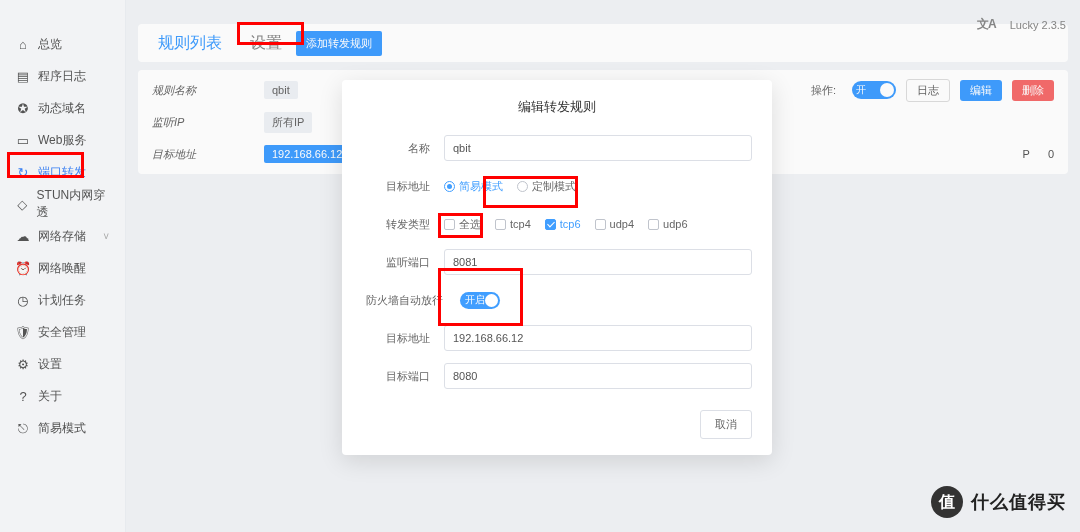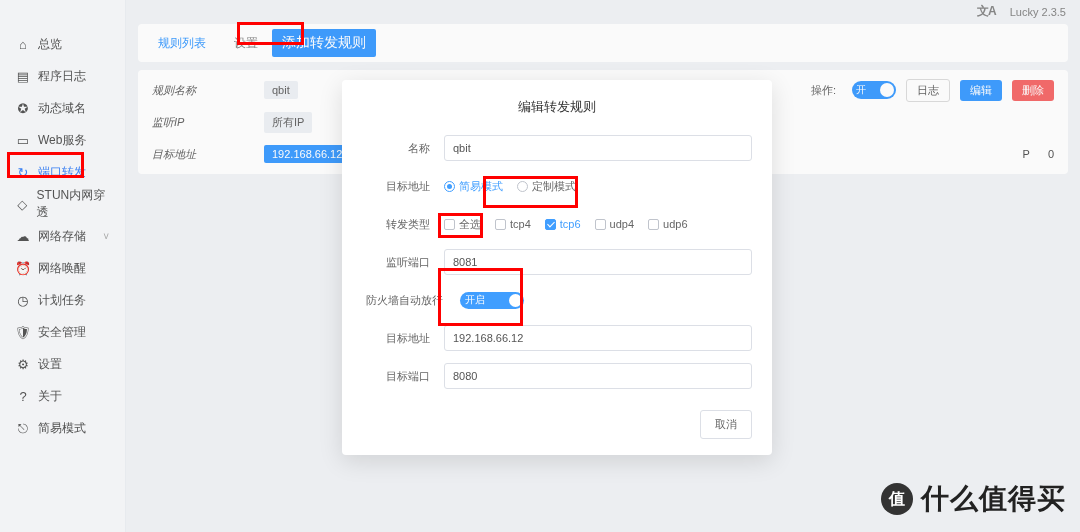--- a/index.html
+++ b/index.html
@@ -4,37 +4,37 @@
 <style>
   * { box-sizing: border-box; margin: 0; padding: 0; }
   html, body { width: 1080px; height: 532px; font-family: -apple-system, "Helvetica Neue", Arial, sans-serif; font-size: 12px; color: #555; background: #f1f3f6; overflow: hidden; }
   .app { display: flex; height: 100%; }
   .sidebar { width: 126px; background: #f7f8fa; border-right: 1px solid #eceff3; padding-top: 28px; position: relative; }
   .sidebar-item { display: flex; align-items: center; gap: 8px; padding: 8px 16px; font-size: 12px; color: #555; cursor: pointer; height: 32px; }
   .sidebar-item.active { color: #3e84f7; background: transparent; }
   .sidebar-item .ico { width: 14px; height: 14px; display: inline-flex; align-items: center; justify-content: center; font-size: 13px; line-height: 1; color: inherit; }
   .sidebar-item .caret { margin-left: auto; font-size: 10px; color: #aaa; }
   .main { flex: 1; position: relative; padding: 10px 12px 0 12px; }
-  .topbar { position: absolute; top: 3px; right: 14px; font-size: 11px; color: #888; display: flex; align-items: center; gap: 14px; }
+  .topbar { position: absolute; top: 16px; right: 14px; font-size: 11px; color: #888; display: flex; align-items: center; gap: 14px; }
   .topbar .lang-ico { font-weight: 600; font-size: 12px; letter-spacing: -1px; }
   .tabs { background: #fff; border-radius: 4px; display: flex; align-items: center; gap: 0; padding: 4px 6px; height: 38px; margin-top: 14px; }
-  .tab { padding: 6px 14px; font-size: 12px; color: #888; border-radius: 3px; }
+  .tab { padding: 6px 14px; font-size: 16px; color: #888; border-radius: 3px; }
   .tab.sel { color: #409eff; }
-  .tab.add-btn { background: #409eff; color: #fff; border-radius: 2px; font-size: 14px; padding: 5px 10px; text-align: right; }
+  .tab.add-btn { background: #409eff; color: #fff; border-radius: 2px; font-size: 11px; padding: 5px 10px; text-align: right; }
   .panel { background: #fff; border-radius: 4px; margin-top: 8px; padding: 4px 0; }
   .panel-row { display: flex; align-items: center; height: 32px; padding: 0 14px; font-size: 11px; }
   .panel-row .lbl { width: 112px; color: #666; font-style: italic; }
   .chip { background: #eef1f5; border-radius: 2px; padding: 3px 8px; font-size: 11px; color: #666; display: inline-block; }
   .chip.hl { background: #409eff; color: #fff; }
   .chip.tcp { background: #fbe6b6; color: #b37400; font-size: 10px; padding: 2px 6px; }
   .panel-row .spacer { width: 156px; }
   .ops { margin-left: auto; display: flex; align-items: center; gap: 10px; }
   .switch-on { display: inline-flex; align-items: center; width: 44px; height: 18px; background: #409eff; border-radius: 10px; color: #fff; font-size: 10px; padding: 0 4px; position: relative; }
   .switch-on::after { content: ''; width: 14px; height: 14px; background: #fff; border-radius: 50%; position: absolute; right: 2px; top: 2px; }
-  .switch-on2 { display: inline-flex; align-items: center; width: 64px; height: 17px; background: #409eff; border-radius: 10px; color: #fff; font-size: 10px; padding: 0 5px; position: relative; }
+  .switch-on2 { display: inline-flex; align-items: center; width: 40px; height: 17px; background: #409eff; border-radius: 10px; color: #fff; font-size: 10px; padding: 0 5px; position: relative; }
   .switch-on2::after { content: ''; width: 13px; height: 13px; background: #fff; border-radius: 50%; position: absolute; right: 2px; top: 2px; }
   .btn-outline { border: 1px solid #ddd; border-radius: 3px; padding: 3px 10px; font-size: 11px; color: #666; background: #fff; }
   .btn-mini { border-radius: 3px; padding: 3px 10px; font-size: 11px; color: #fff; }
   .btn-mini.blue { background: #409eff; }
   .btn-mini.red { background: #f56c6c; }
   .ops .lbl2 { font-size: 11px; color: #666; margin-right: 6px; }
 
   .overlay { position: absolute; inset: 0; background: rgba(0,0,0,0.02); }
   .modal { position: absolute; left: 342px; top: 80px; width: 430px; background: #fff; border-radius: 4px; box-shadow: 0 6px 24px rgba(0,0,0,0.12); padding: 18px 20px 16px 20px; }
   .modal-title { text-align: center; font-size: 13px; color: #333; margin-bottom: 18px; }
@@ -53,21 +53,21 @@
   .checkbox .clabel { color: #666; }
   .checkbox.checked .clabel { color: #409eff; }
   .modal-footer { display: flex; justify-content: flex-end; margin-top: 20px; }
   .btn-cancel { border: 1px solid #dcdfe6; background: #fff; color: #666; padding: 6px 14px; border-radius: 3px; font-size: 11px; }
   .btn-confirm { background: #409eff; color: #fff; padding: 6px 14px; border-radius: 3px; font-size: 11px; }
 
   .redbox { position: absolute; border: 3px solid #ff0000; pointer-events: none; }
 
   .watermark { position: absolute; right: 14px; bottom: 14px; display: flex; align-items: center; gap: 8px; }
   .watermark .wm-badge { width: 32px; height: 32px; border-radius: 50%; background: #333; color: #fff; display: flex; align-items: center; justify-content: center; font-size: 16px; font-weight: 700; }
-  .watermark .wm-text { font-size: 28px; font-weight: 700; color: #222; letter-spacing: 1px; }
+  .watermark .wm-text { font-size: 18px; font-weight: 700; color: #222; letter-spacing: 1px; }
 </style>
 </head>
 <body>
 
 <div class="app">
   <div class="sidebar">
     <div class="sidebar-item">
         <span class="ico">⌂</span>
         <span>总览</span>
       </div>

